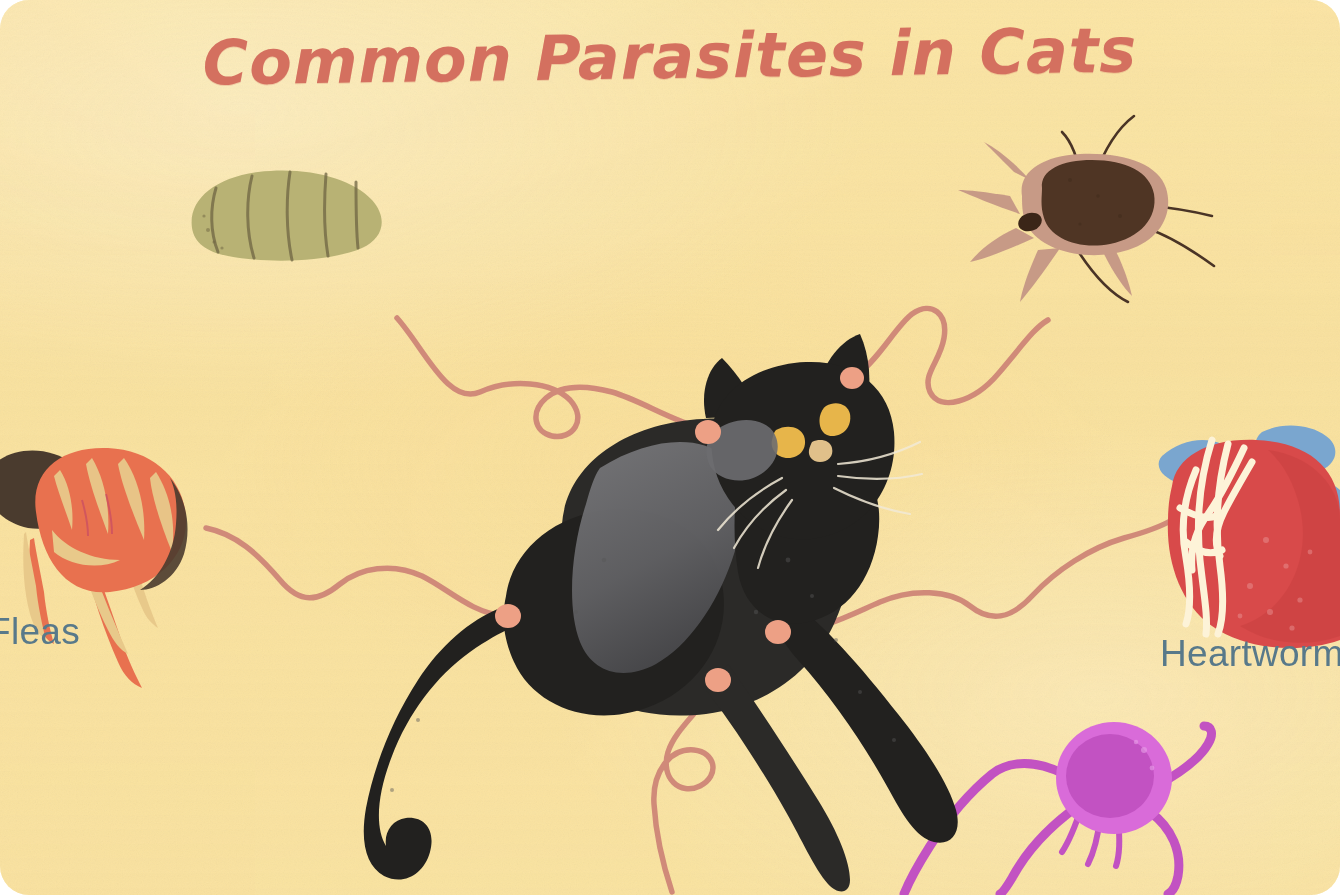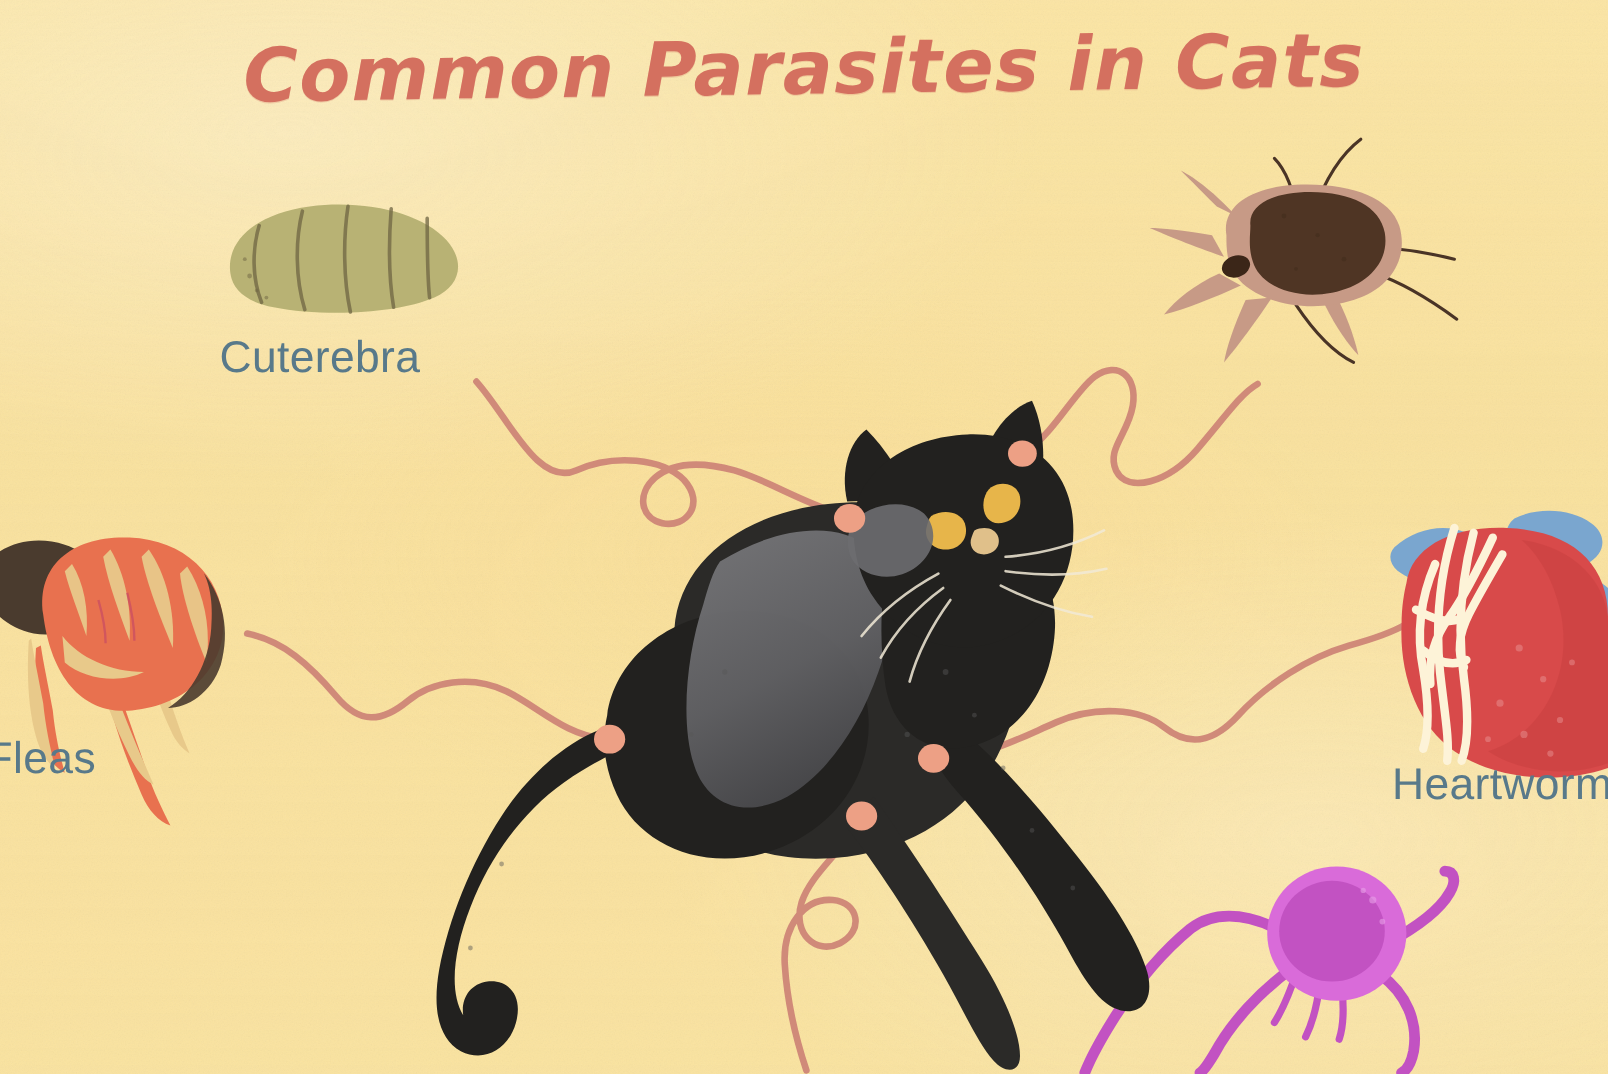--- a/index.html
+++ b/index.html
@@ -7,20 +7,21 @@
     padding: 0;
     background: #ffffff;
   }
   #stage {
     position: relative;
     width: 1340px;
     height: 895px;
     overflow: hidden;
     background: #fae3a0;
     font-family: "Liberation Sans", sans-serif;
+    border-radius: 29px;
   }
   
   #paper-texture {
     position: absolute;
     inset: 0;
     pointer-events: none;
     background:
       radial-gradient(ellipse 900px 420px at 18% 12%, rgba(255,255,255,0.30), rgba(255,255,255,0) 70%),
       radial-gradient(ellipse 760px 380px at 82% 78%, rgba(255,255,255,0.22), rgba(255,255,255,0) 72%),
       radial-gradient(ellipse 600px 300px at 50% 52%, rgba(250,216,140,0.28), rgba(250,216,140,0) 75%),
@@ -421,17 +422,16 @@
       <ellipse cx="708" cy="432" rx="13" ry="12"></ellipse>
       <ellipse cx="852" cy="378" rx="12" ry="11"></ellipse>
       <ellipse cx="508" cy="616" rx="13" ry="12"></ellipse>
       <ellipse cx="778" cy="632" rx="13" ry="12"></ellipse>
       <ellipse cx="718" cy="680" rx="13" ry="12"></ellipse>
     </g>
   </svg>
 
   <div id="title">Common Parasites in Cats</div>
 
-  <div class="label" id="label-cuterebra">Cuterebra</div>
   <div class="label" id="label-fleas">Fleas</div>
   <div class="label" id="label-heartworm">Heartworm</div>
 
 </div>
 
 </body></html>

